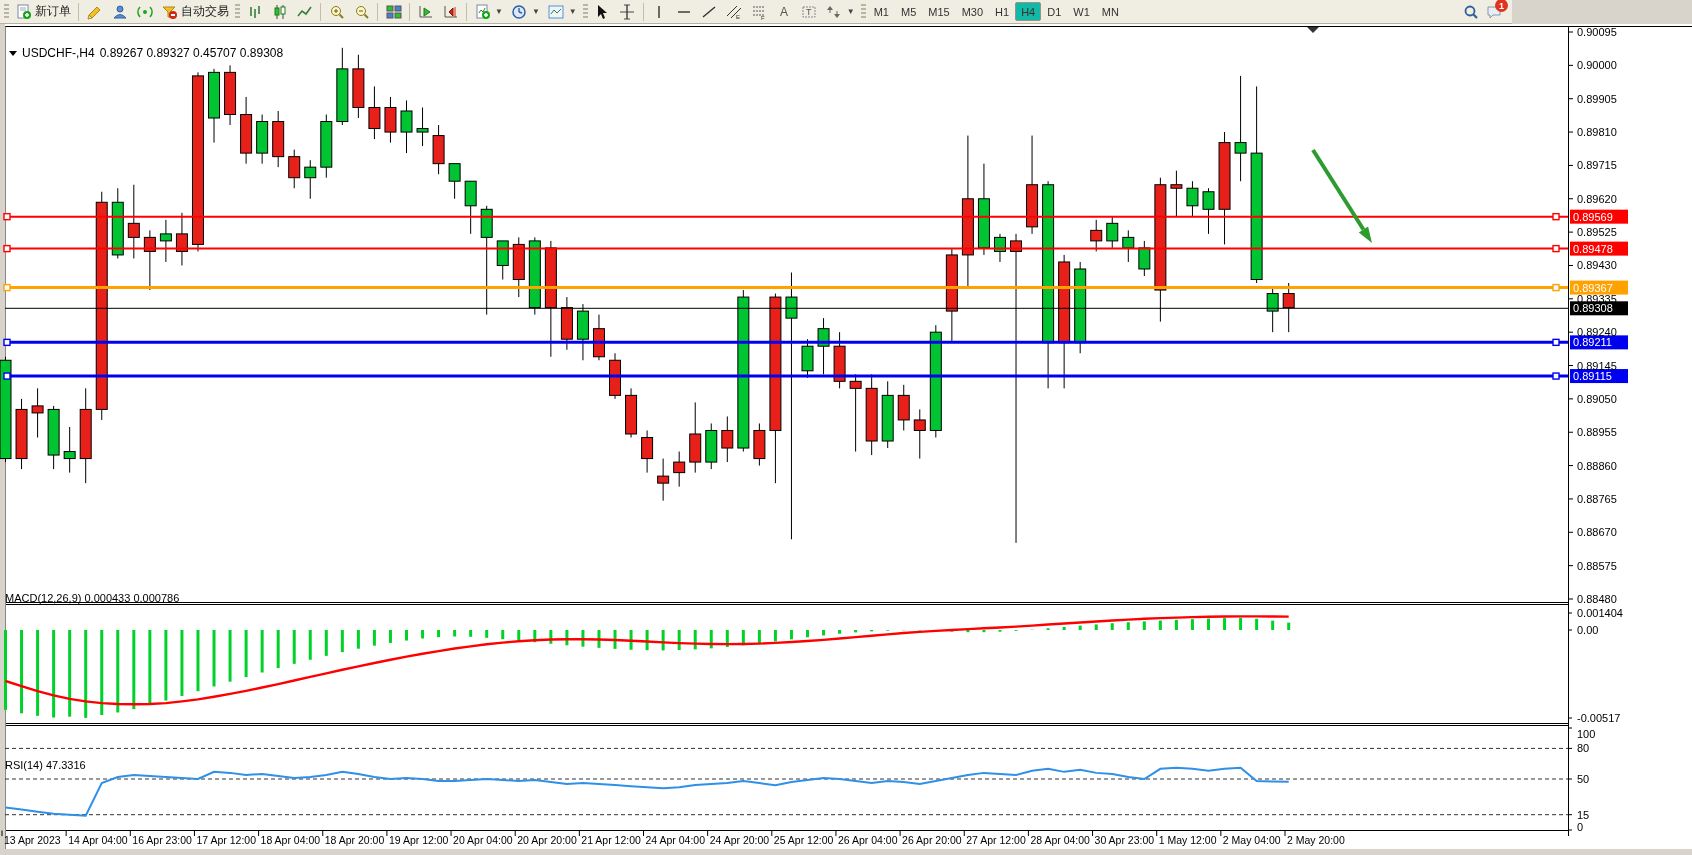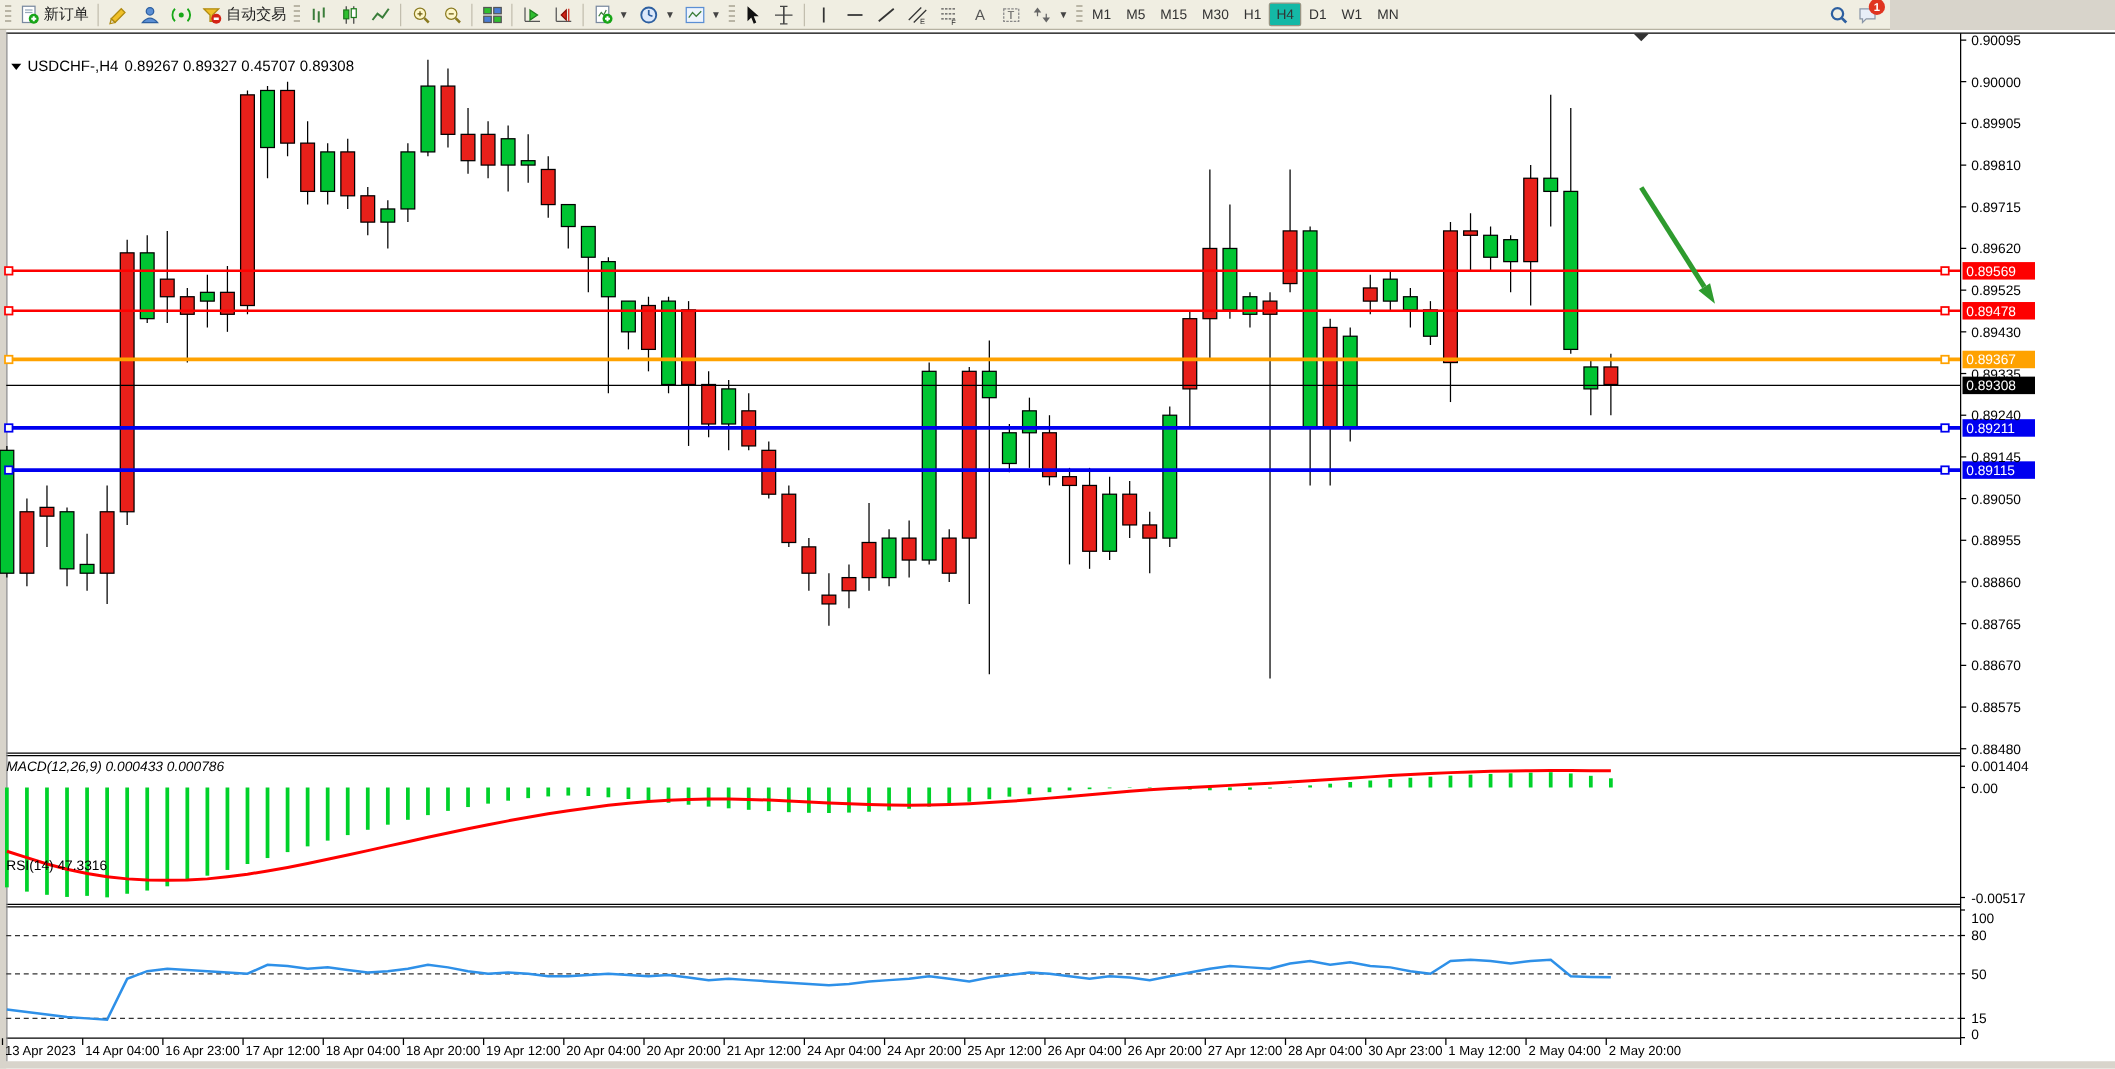--- a/index.html
+++ b/index.html
@@ -702,15 +702,15 @@
       <g>
         <line x1="1313" y1="126" x2="1363.4288006939937" y2="205.4894655007021" stroke="#2e9b2e" stroke-width="4"></line>
         <polygon points="1372,219 1358.7845544598601,208.43581526214172 1368.0730469281273,202.54311573926248" fill="#2e9b2e"></polygon>
       </g>
     </svg>
   <div class="chart-title">
     <span class="tri"></span>
     <span>USDCHF-,H4</span>
     <span>0.89267 0.89327 0.45707 0.89308</span>
   </div>
-  <div class="pane-label" style="top:584px;font-style:italic;">MACD(12,26,9) 0.000433 0.000786</div>
-  <div class="pane-label" style="top:663px;">RSI(14) 47.3316</div>
+  <div class="pane-label" style="top:568px;">MACD(12,26,9) 0.000433 0.000786</div>
+  <div class="pane-label" style="top:735px;">RSI(14) 47.3316</div>
 </div>
 
 </body></html>

